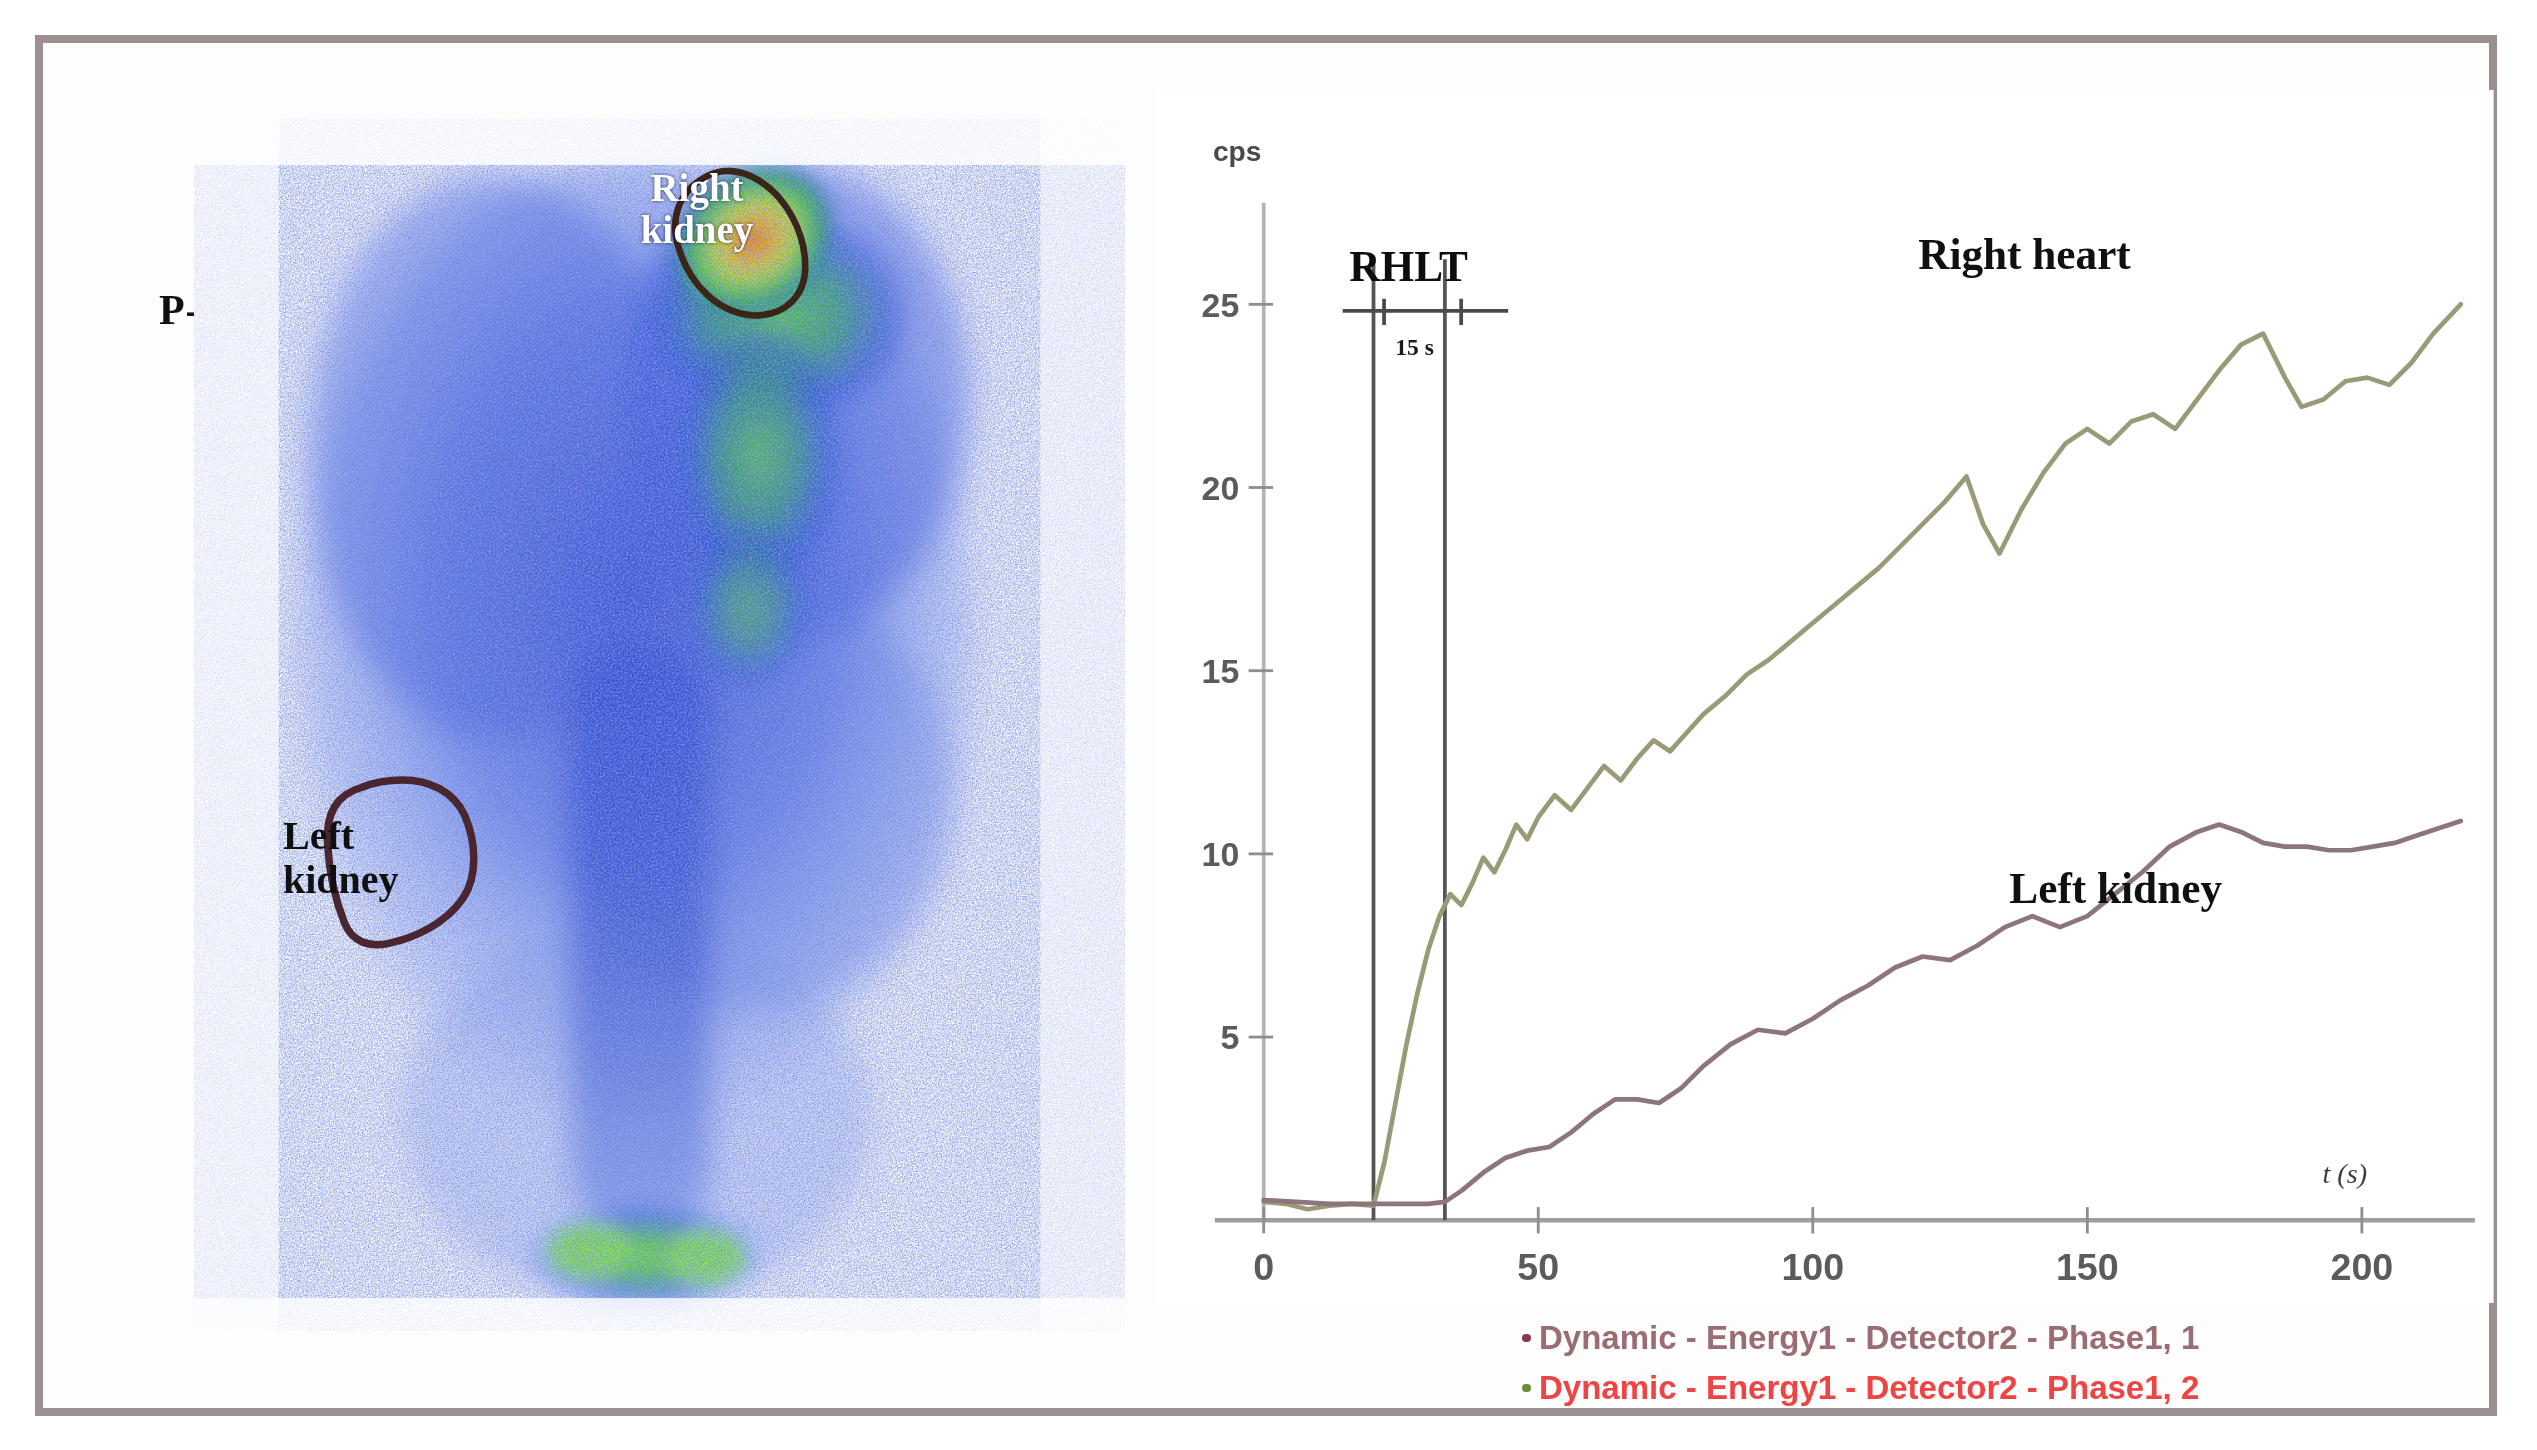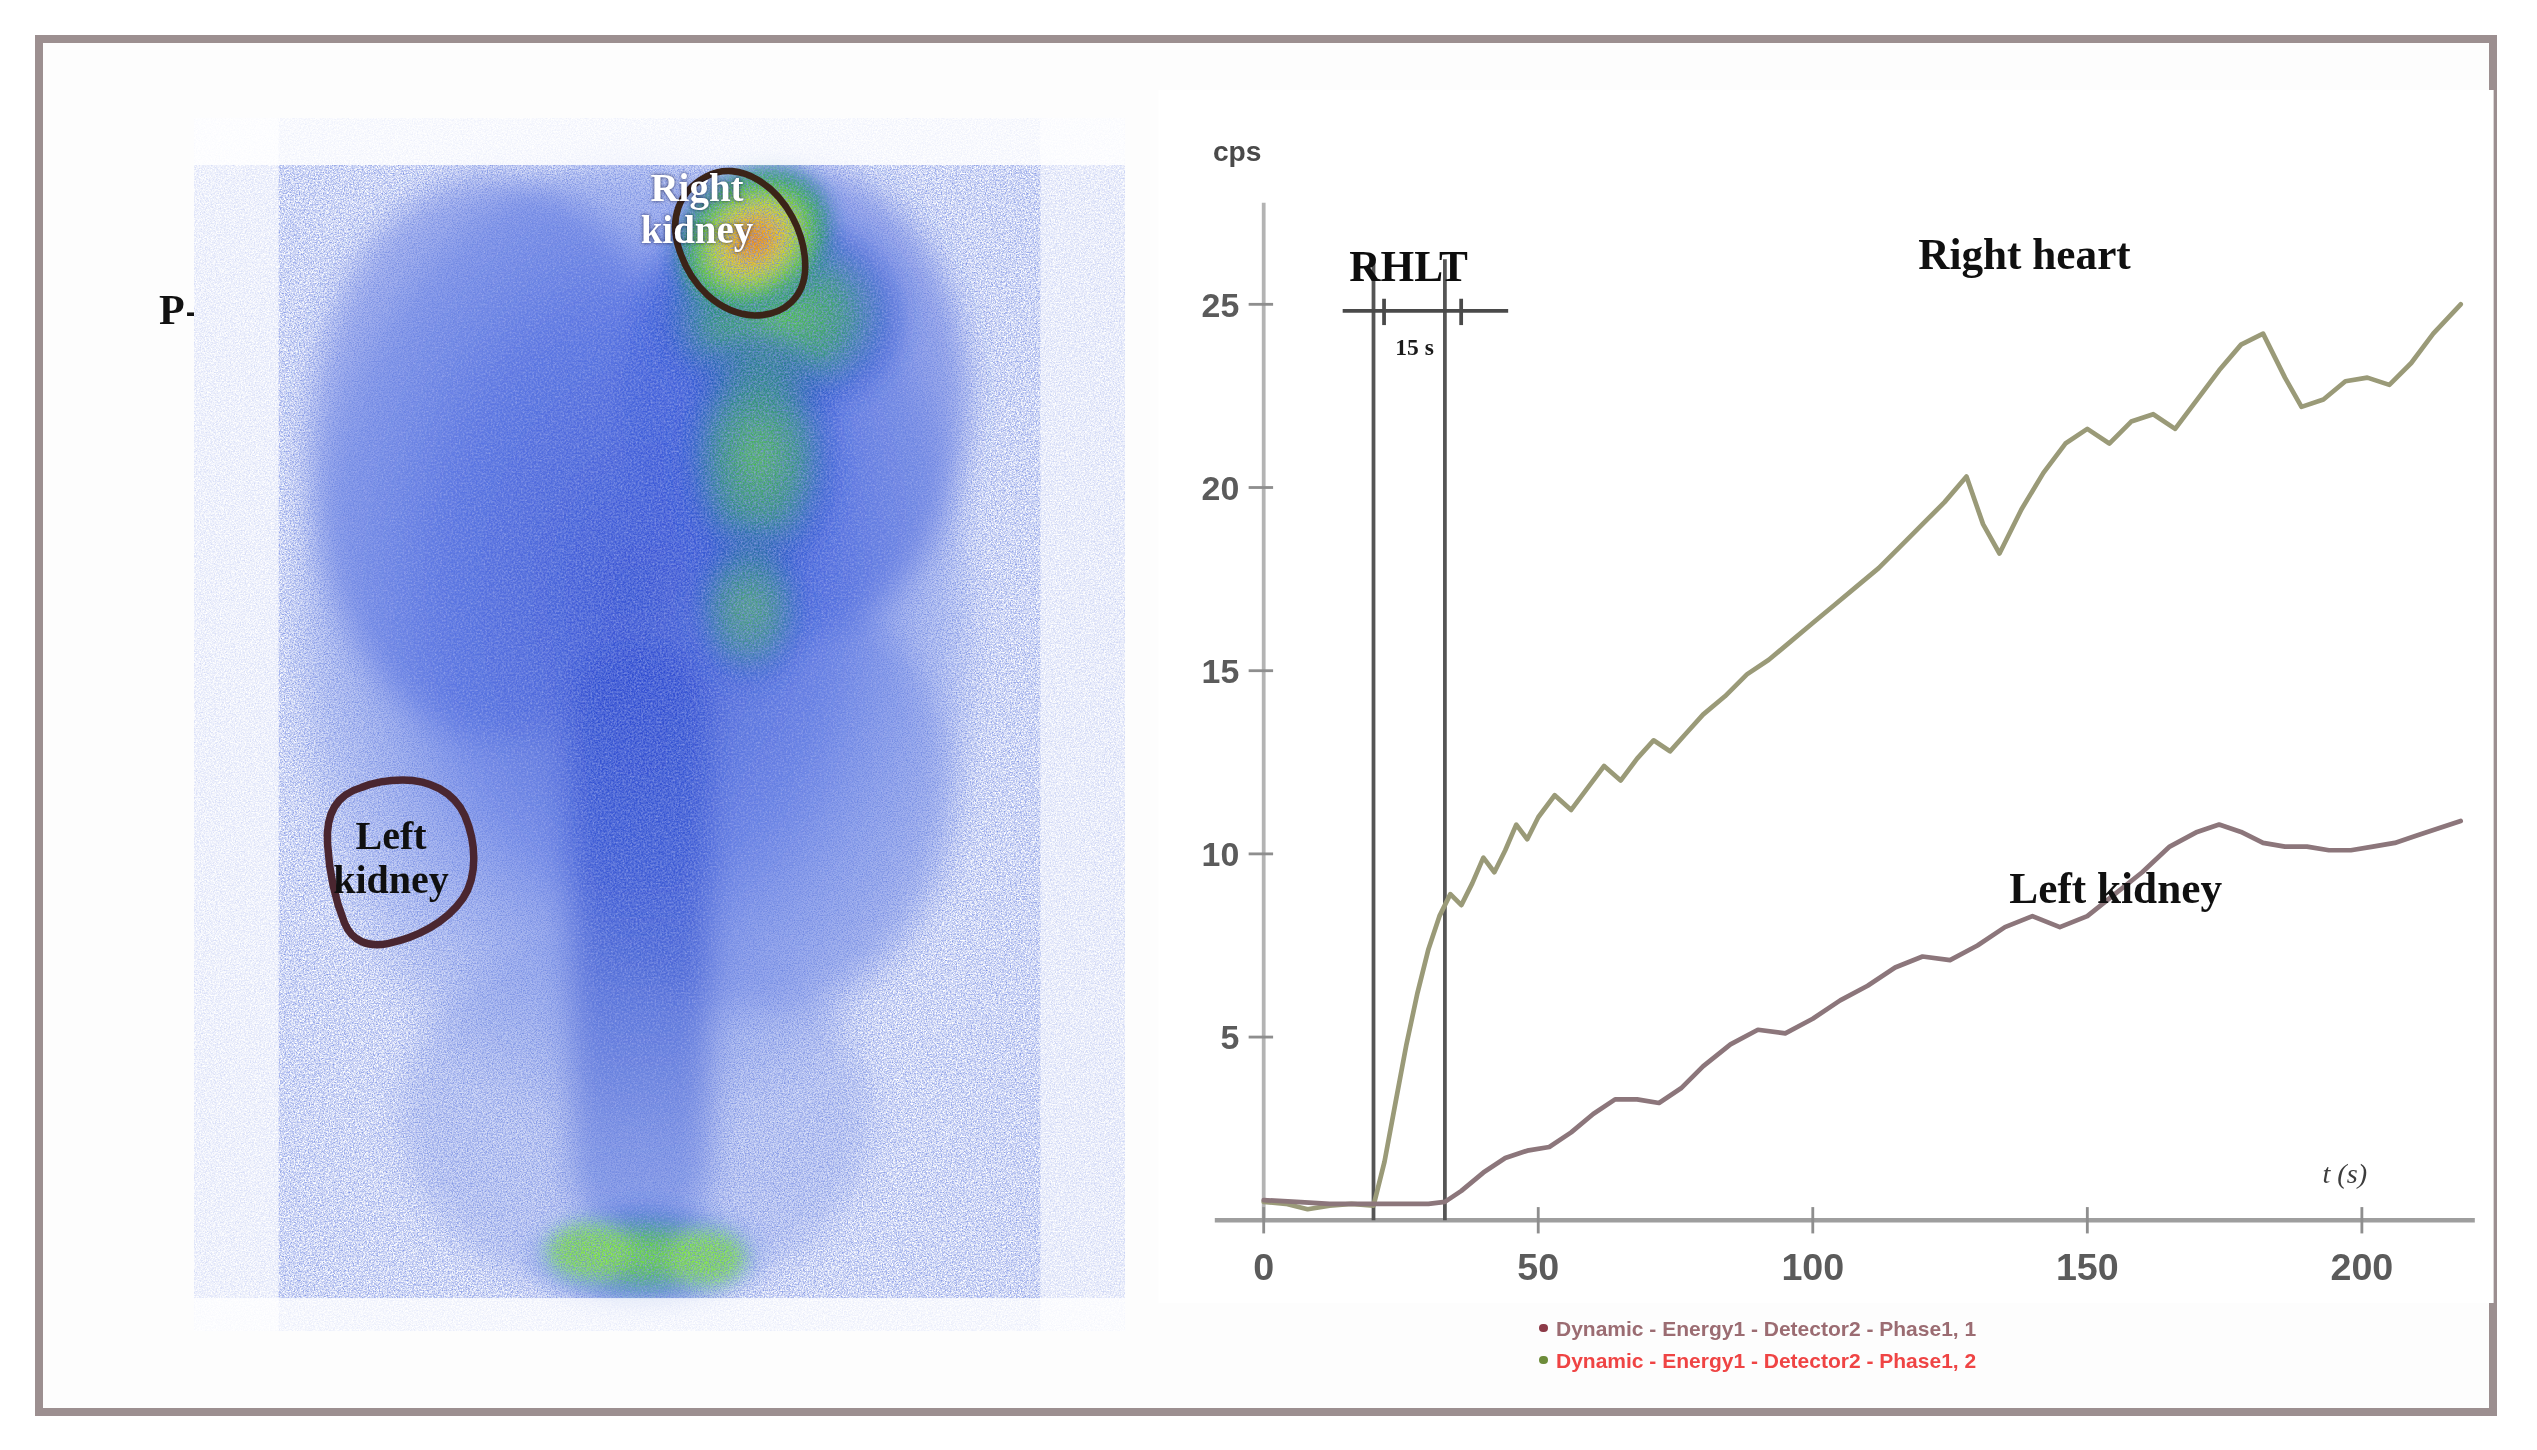--- a/index.html
+++ b/index.html
@@ -17,35 +17,35 @@
           background:#ffffff;overflow:hidden;}
 
   #pa-label{position:absolute;left:64px;top:196px;font-size:42px;font-weight:bold;
             color:#111;font-family:"Liberation Serif",serif;letter-spacing:0.9px;}
 
   #rh-label{position:absolute;left:395px;top:49px;width:216px;font-size:39px;
             font-weight:bold;color:#ffffff;line-height:1.08;text-align:center;
             font-family:"Liberation Serif",serif;
             text-shadow:0 0 3.8px rgba(0,0,40,.7);}
   #lk-label{position:absolute;left:89px;top:696px;width:216px;font-size:40px;
-            font-weight:bold;color:#101010;line-height:1.10;text-align:center;
+            font-weight:bold;color:#101010;line-height:1.10;
             font-family:"Liberation Serif",serif;}
 
   
   #chart-panel{position:absolute;left:1115px;top:47px;width:1336px;height:1354px;}
   #chart-svg{position:absolute;left:0;top:0;}
   .axis-text{font-family:"Liberation Sans",sans-serif;fill:#5b5b5b;font-weight:bold;}
   .cps-text{font-family:"Liberation Sans",sans-serif;fill:#4a4a4a;font-weight:bold;font-size:30px;}
   .curve-label{font-family:"Liberation Serif",serif;font-weight:bold;fill:#101010;font-size:46px;}
   .rhlt-text{font-family:"Liberation Serif",serif;font-weight:bold;fill:#0d0d0d;font-size:46px;}
   .fifteen-text{font-family:"Liberation Serif",serif;font-weight:bold;fill:#1a1a1a;font-size:25px;}
   .taxis-text{font-family:"Liberation Serif",serif;fill:#3d3d3d;font-size:30px;}
 
-  #legend{position:absolute;left:381px;top:1223px;font-family:"Liberation Sans",sans-serif;
-          font-size:21px;line-height:1.52;font-weight:600;}
+  #legend{position:absolute;left:364px;top:1223px;font-family:"Liberation Sans",sans-serif;
+          font-size:33px;line-height:1.52;font-weight:600;}
   .leg-row{white-space:nowrap;}
   .leg-dot{display:inline-block;width:8.5px;height:8.5px;border-radius:50%;
            vertical-align:middle;margin-right:8.5px;margin-bottom:4.7px;}
 </style>
 </head>
 <body>
 
 <div id="page">
   <div id="frame">
 

